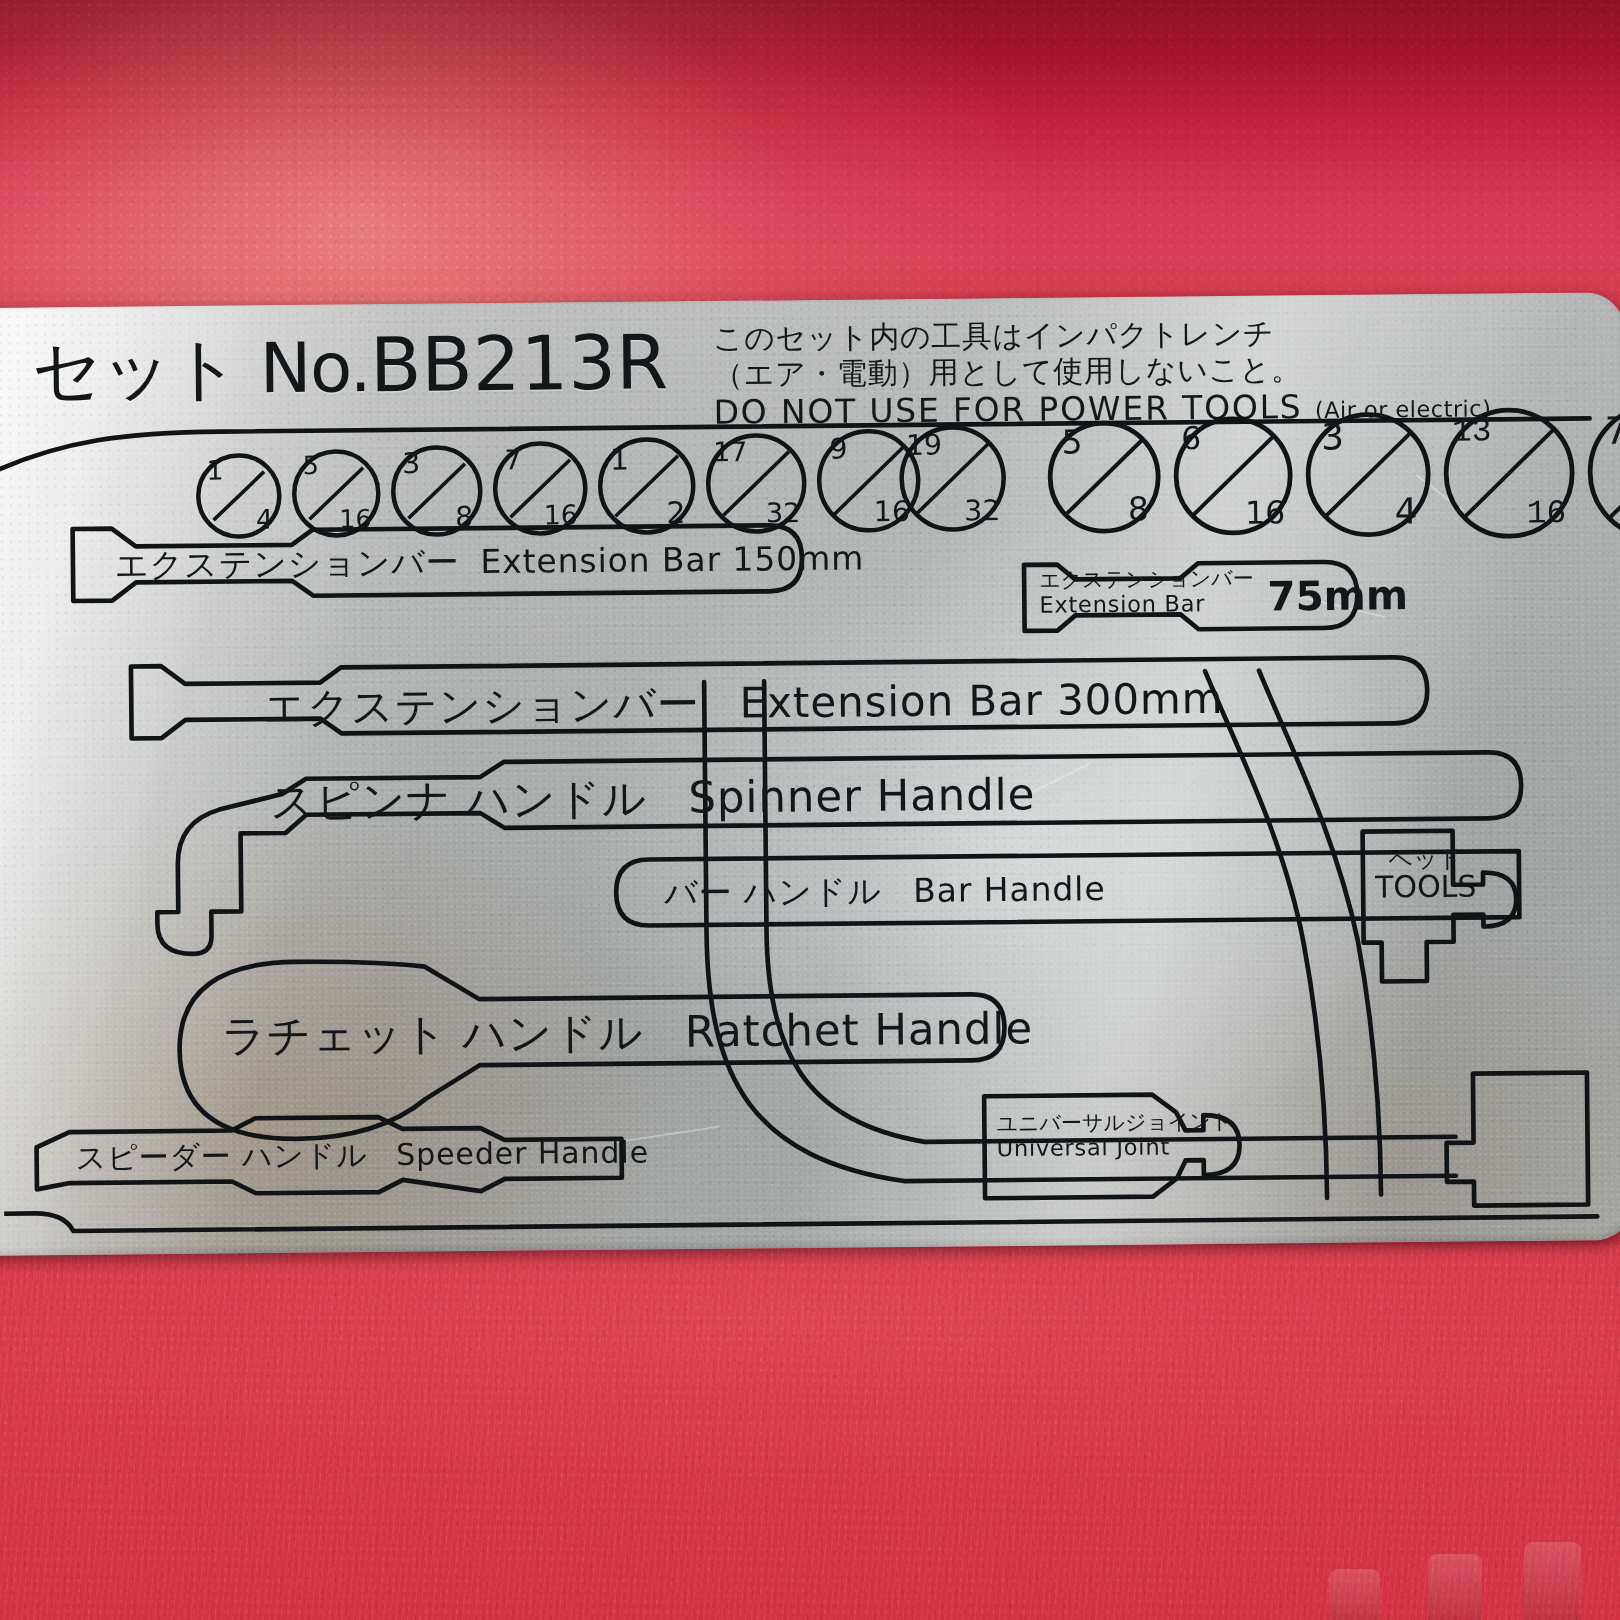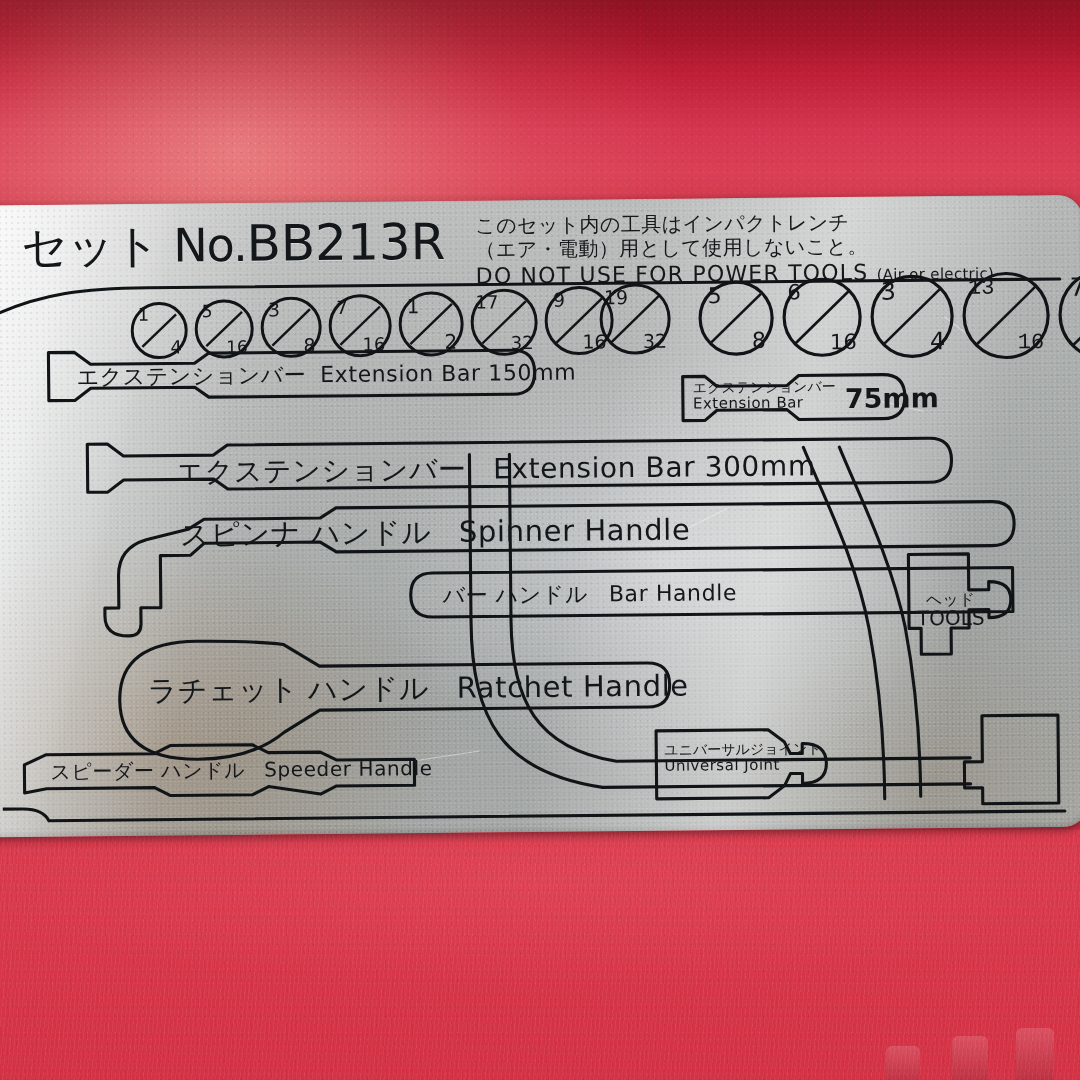--- a/index.html
+++ b/index.html
@@ -398,20 +398,20 @@
       <div class="lbl" style="left:48px;top:554px;font-size:20px;">
         <span class="jp">スピーダー ハンドル</span>&nbsp;&nbsp;
         <span class="en">Speeder  Handle</span>
       </div>
 
       <div class="lbl two-line" style="left:662px;top:544px;">
         <span class="jp">ユニバーサルジョイント</span>
         <span class="en">Universal  Joint</span>
       </div>
 
-      <div class="lbl two-line" style="left:916px;top:368px;text-align:center;margin-top:27px;">
+      <div class="lbl two-line" style="left:916px;top:368px;text-align:center;">
         <span class="jp" style="font-size:16px;">ヘッド</span>
         <span class="en" style="font-size:20px;letter-spacing:0px;">TOOLS</span>
       </div>
 
     </div>
   </div>
 </div>
 
 </body></html>

